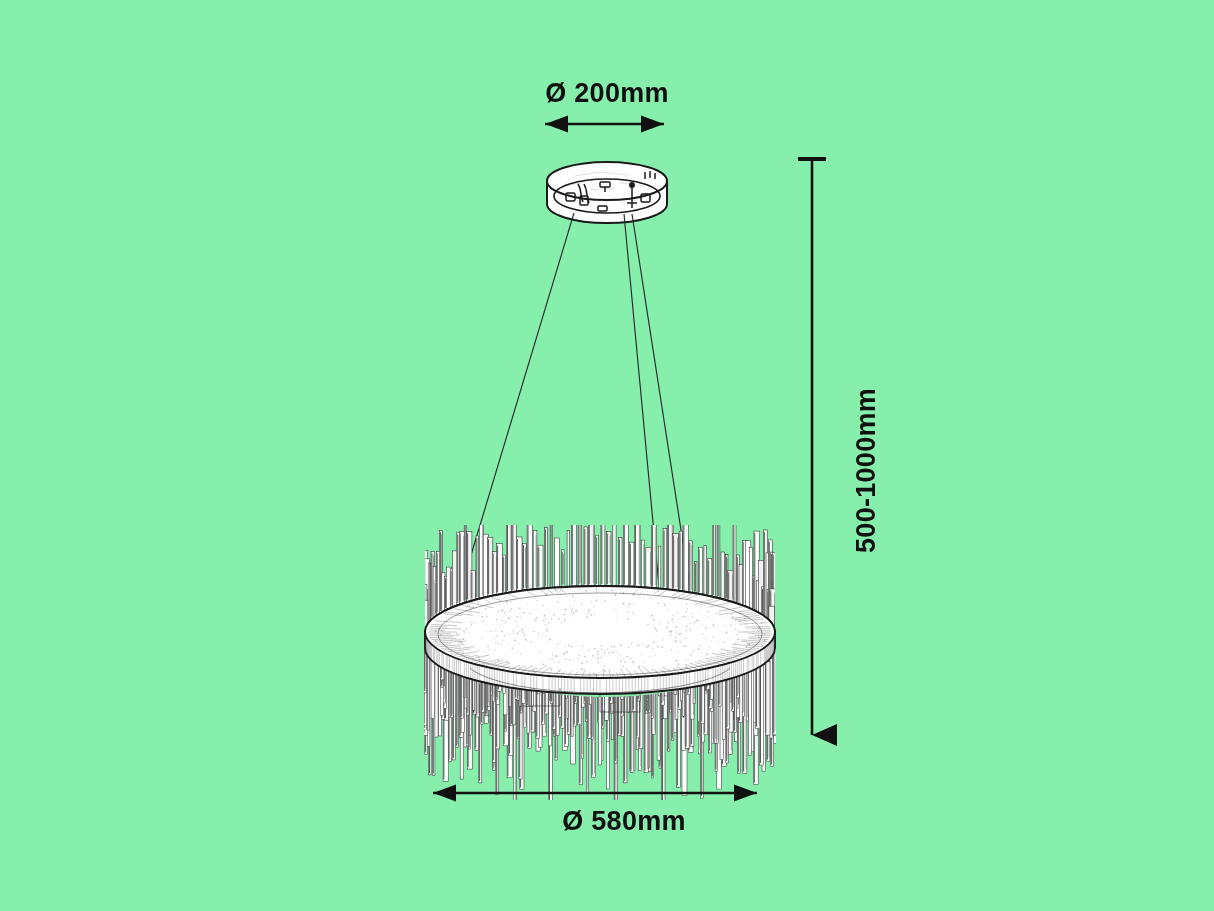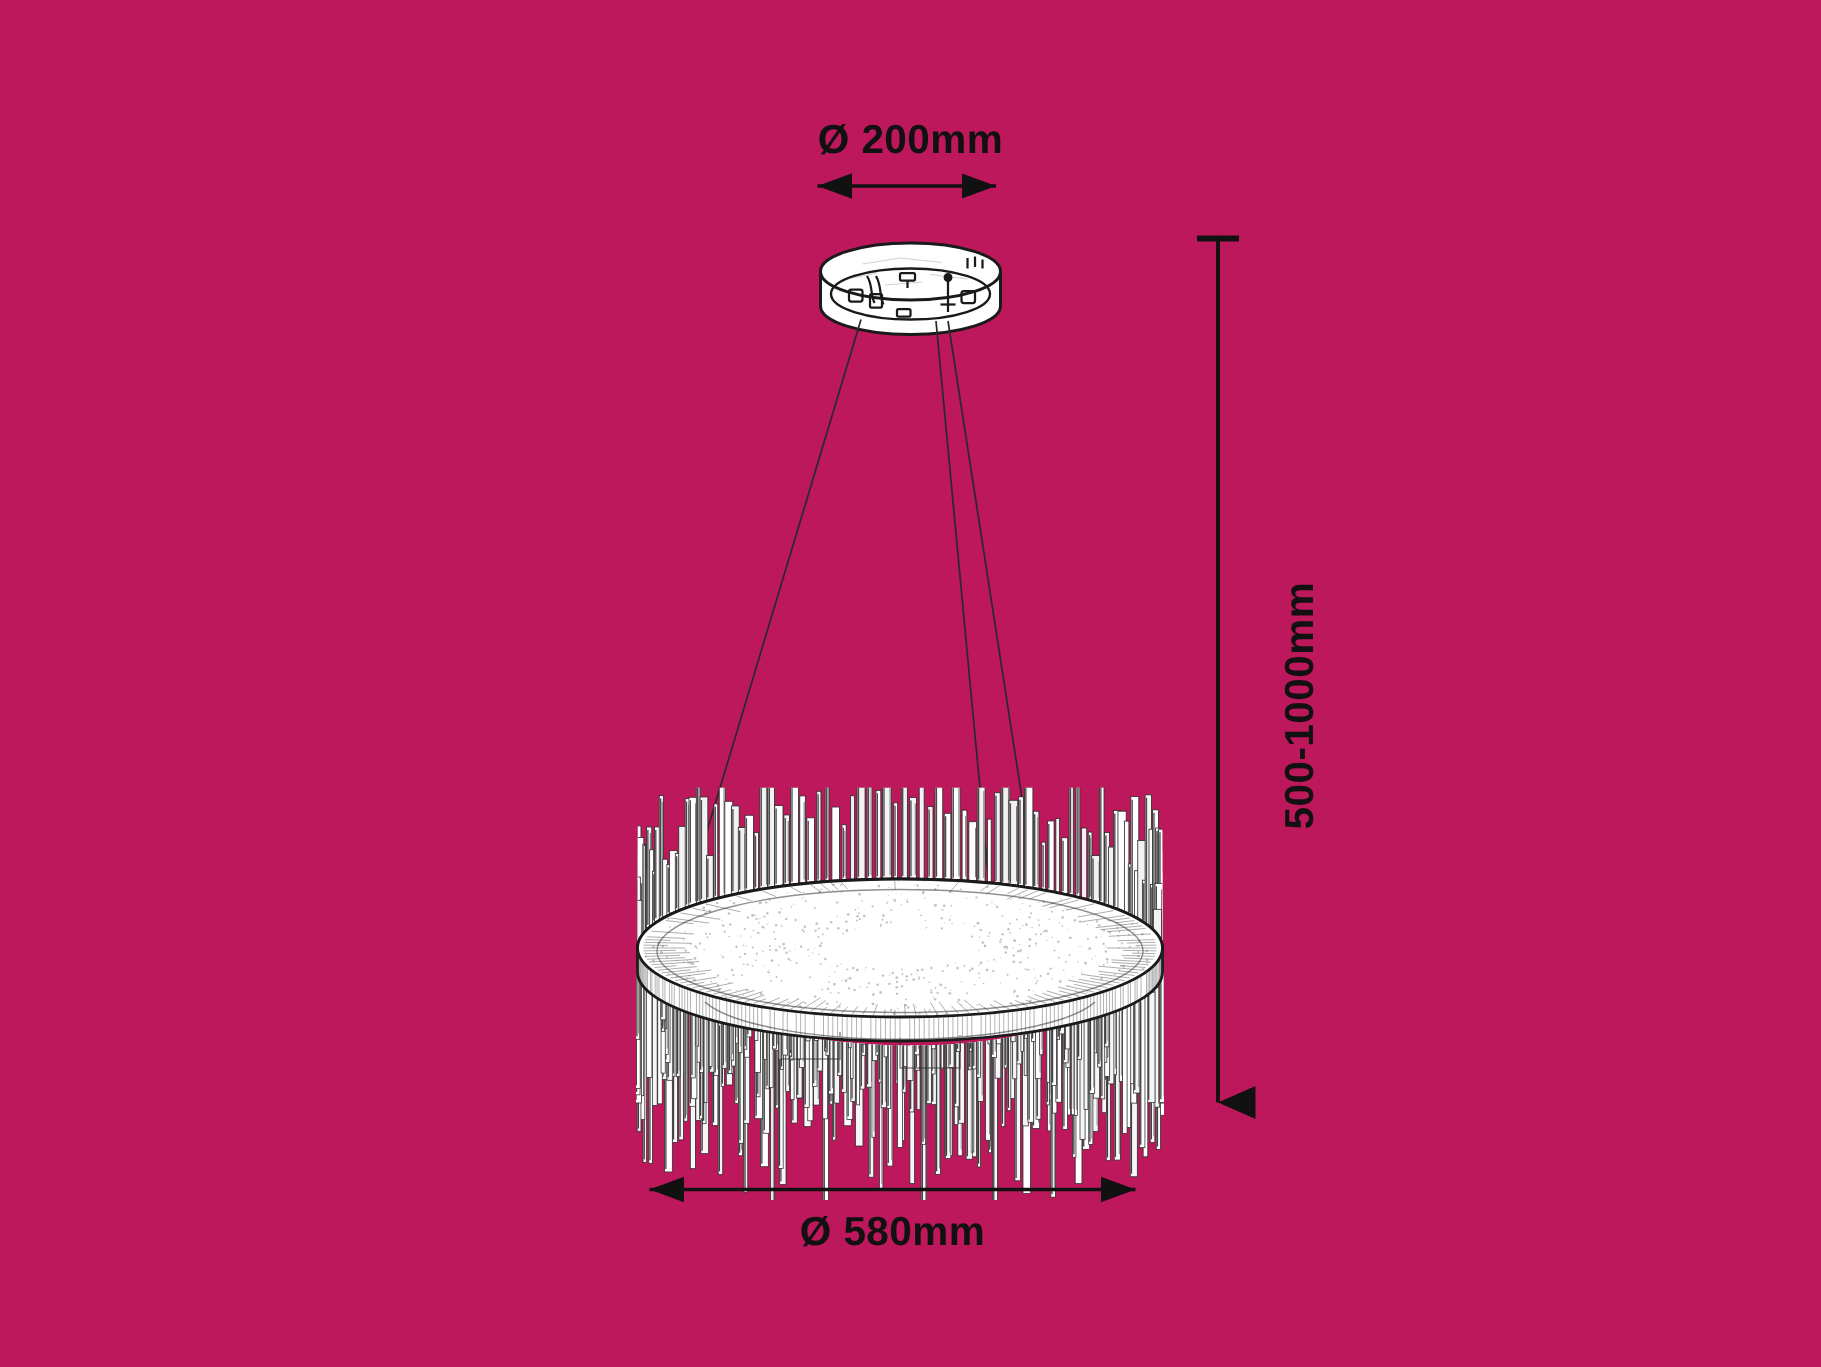--- a/index.html
+++ b/index.html
@@ -7,21 +7,21 @@
     padding: 0;
     background: #ffffff;
   }
   body {
     font-family: "Liberation Sans", sans-serif;
   }
   #stage {
     position: relative;
     width: 1214px;
     height: 911px;
-    background: #be185d;
+    background: #86efac;
     overflow: hidden;
   }
   #drawing {
     position: absolute;
     left: 0;
     top: 0;
     width: 1214px;
     height: 911px;
   }
   .dim-label {
@@ -33,21 +33,21 @@
     letter-spacing: 0.3px;
   }
   #label-top {
     left: 537px;
     top: 78px;
     font-size: 27px;
     width: 140px;
     text-align: center;
   }
   #label-bottom {
-    left: 520px;
+    left: 549px;
     top: 806px;
     font-size: 27px;
     width: 150px;
     text-align: center;
   }
   #label-right {
     left: 0;
     top: 0;
     font-size: 27px;
     transform-origin: left top;

